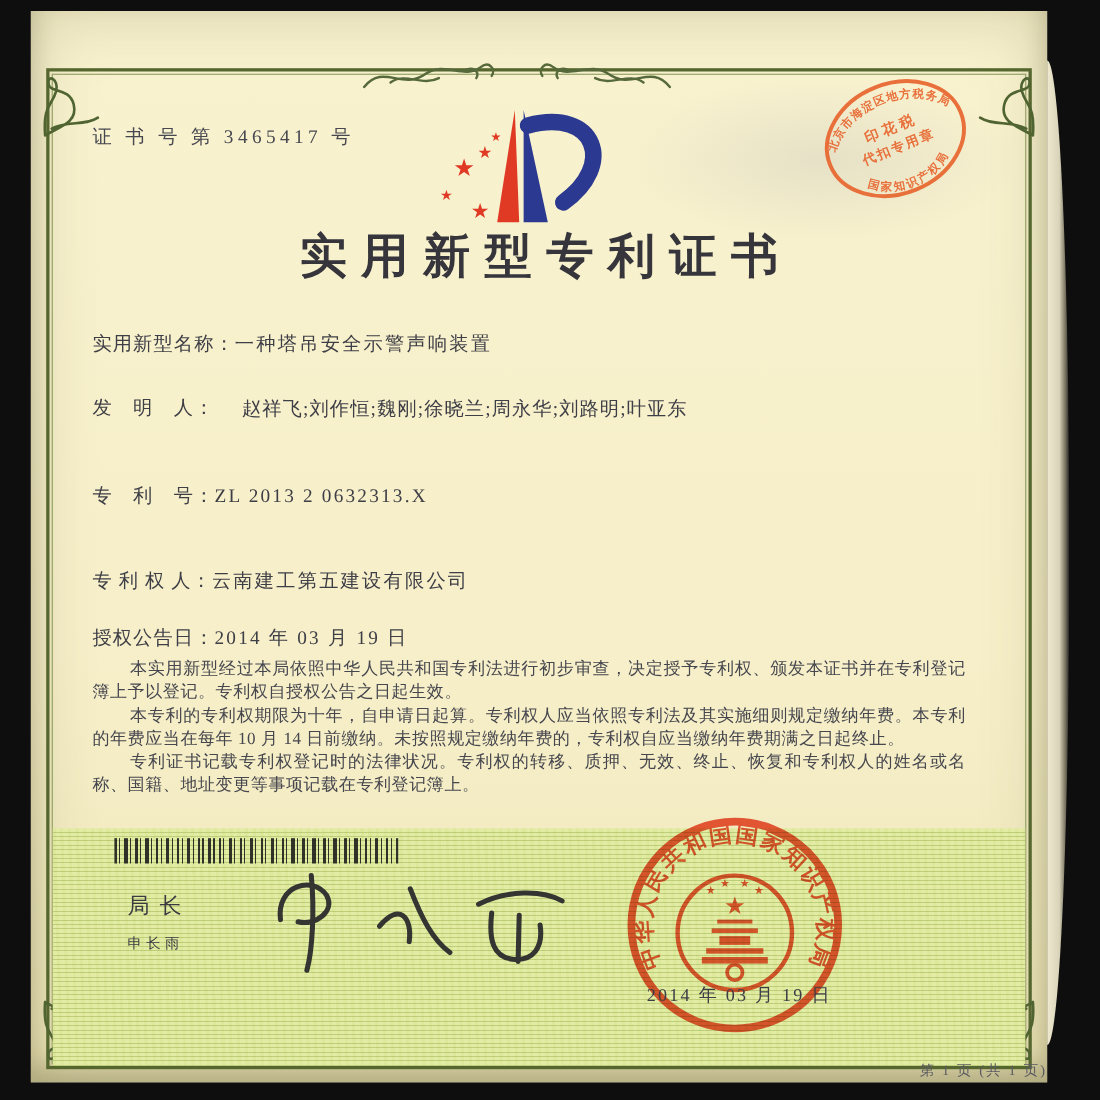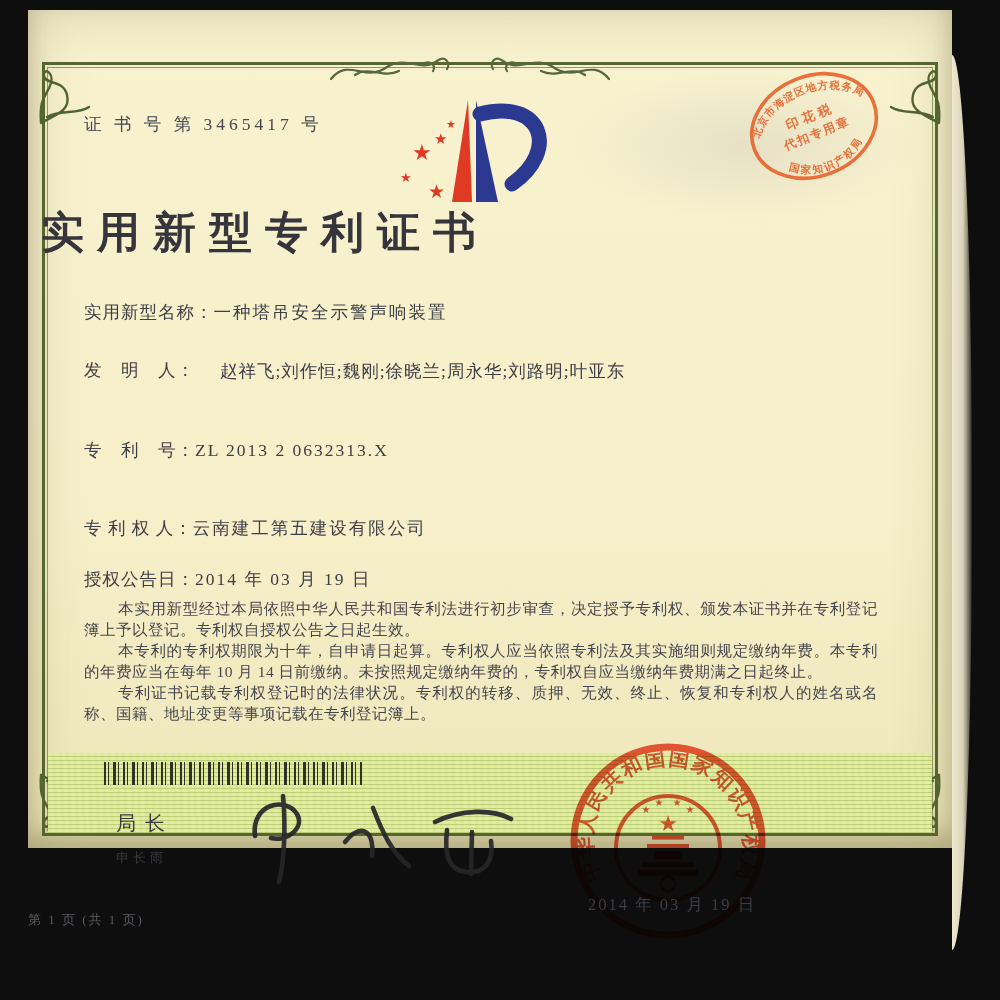--- a/index.html
+++ b/index.html
@@ -9,21 +9,21 @@
   }
   *{margin:0;padding:0;box-sizing:border-box}
   html,body{width:1000px;height:1000px;overflow:hidden}
   body{background:#0e0e0e;position:relative;font-family:"Liberation Serif","DejaVu Serif",serif;color:var(--text_dark)}
 
   
   .page-edge-strip{position:absolute;left:952px;top:55px;width:20px;height:895px;
     background:linear-gradient(90deg,#efe9cf 0%,#d9d3ba 55%,#6f6a58 85%,#222 100%);
     border-radius:0 100% 100% 0 / 0 48% 48% 0;}
   
-  .page{position:absolute;left:28px;top:10px;width:924px;height:838px;
+  .page{position:absolute;left:28px;top:10px;width:924px;height:974px;
     background:linear-gradient(180deg,#f8f2cf 0%,var(--page_cream) 60%,#eee7ba 100%);
     box-shadow:inset 0 0 60px rgba(90,80,30,.22), inset 0 -14px 22px rgba(60,55,25,.25);padding-left:10px;}
 
   
   .frame{position:absolute;left:14px;top:52px;right:14px;bottom:12px;border:3px solid var(--frame_green)}
   .frame-inner{position:absolute;inset:2px;border:1px solid #8c9c5e}
   .corner-orn{position:absolute;width:70px;height:70px}
   .corner-orn svg{width:100%;height:100%}
   .corner-orn.tl{left:-8px;top:-8px}
   .corner-orn.tr{right:-8px;top:-8px;transform:scaleX(-1)}
@@ -33,21 +33,21 @@
   .top-orn.left-one{left:280px}
   .top-orn.right-one{left:440px;transform:scaleX(-1)}
 
   .ghost-smudge{position:absolute;left:540px;top:60px;width:360px;height:150px;
     background:radial-gradient(ellipse at center,rgba(110,115,150,.13),rgba(110,115,150,0) 70%)}
 
   .cert-no{position:absolute;left:56px;top:102px;font-size:17.5px;letter-spacing:4px;color:#474750}
 
   .logo{position:absolute;left:356px;top:78px;width:180px;height:122px}
 
-  .title{position:absolute;left:0;top:194px;width:100%;
+  .title{position:absolute;left:0;top:194px;width:100%;text-align:center;
     font-size:43px;font-weight:700;letter-spacing:13px;color:#35353b;text-indent:13px}
 
   .row{position:absolute;left:56px;font-size:17.5px;letter-spacing:1px;color:var(--text_dark);white-space:nowrap}
   .row .val{letter-spacing:2px}
   .row-name{top:290px}
   .row-inventor-label{top:348px}
   .inventor-values{position:absolute;left:192px;top:348px;font-size:17.5px;line-height:27px;letter-spacing:1px;color:var(--text_dark)}
   .row-patentno{top:428px}
   .row-filing{top:457px}
   .row-patentee{top:506px}
@@ -68,21 +68,21 @@
       #191919 9px 12px,transparent 12px 14px,#191919 14px 15px,transparent 15px 19px)}
 
   .director-label{position:absolute;left:88px;top:800px;font-size:20px;letter-spacing:9px;color:#3a3a40}
   .director-name{position:absolute;left:88px;top:839px;font-size:13px;letter-spacing:4px;color:#3a3a40}
 
   .signature{position:absolute;left:195px;top:770px;width:300px;height:112px;z-index:4}
 
   .seal{position:absolute;left:528px;top:726px;width:224px;height:212px;z-index:3;opacity:.9;mix-blend-mode:multiply}
   .seal-date{position:absolute;left:560px;top:884px;z-index:5;font-size:16.5px;letter-spacing:2px;color:#3d3d46}
 
-  .footer{position:absolute;left:0;width:100%;top:901px;text-align:left;font-size:13px;letter-spacing:2px;color:#5a5a60}
+  .footer{position:absolute;left:0;width:100%;top:954px;text-align:right;font-size:13px;letter-spacing:2px;color:#5a5a60}
 
   .tax-stamp{position:absolute;left:700px;top:40px;width:172px;height:152px;transform:rotate(-22deg);opacity:.92}
 </style>
 </head>
 <body>
 
 <div class="page-edge-strip"></div>
 
 <div class="page">
 

